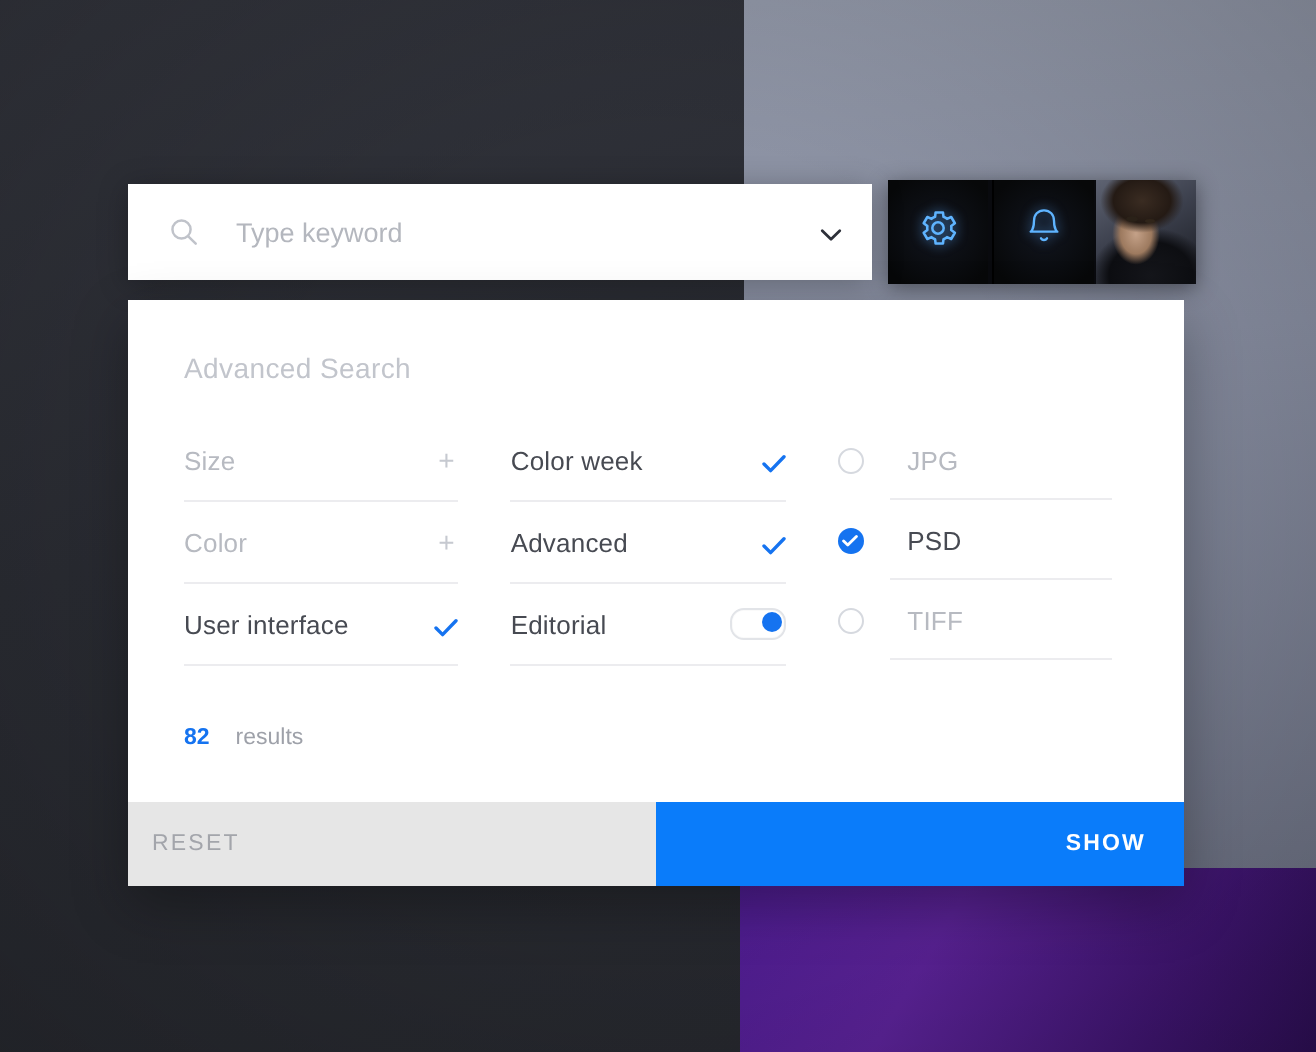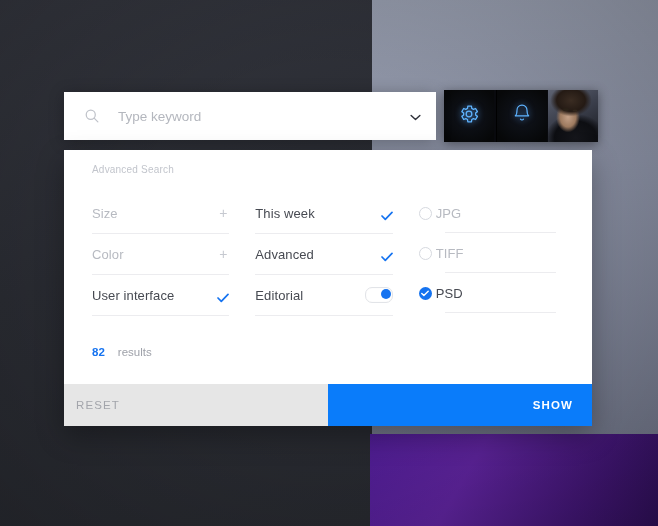--- a/index.html
+++ b/index.html
@@ -132,24 +132,24 @@
 
   
   .panel {
     position: absolute;
     left: 64px; top: 150px;
     width: 528px;
     background: #ffffff;
     box-shadow: 0 10px 26px rgba(0,0,0,0.30);
   }
   .panel-title {
-    font-size: 10px;
+    font-size: 14px;
     color: #c2c5cc;
     letter-spacing: 0.2px;
-    padding: 14px 0 0 28px;
+    padding: 26px 0 0 28px;
   }
 
   .columns {
     display: flex;
     padding: 18px 36px 0 28px;
     gap: 26px;
   }
   .col { width: 163px; }
 
   .frow {
@@ -217,21 +217,21 @@
     background: #fff;
   }
   .radio.sel {
     border: none;
     background: #1573f0;
     display: flex;
     align-items: center;
     justify-content: center;
   }
   .rlabel {
-    margin-left: 4px;
+    margin-left: 22px;
     font-size: 13px;
     color: #b7bac1;
     letter-spacing: 0.1px;
   }
   .rrow.sel .rlabel { color: #474a52; }
 
   .results {
     padding: 30px 0 26px 28px;
     font-size: 11.5px;
   }
@@ -340,21 +340,21 @@
           <span class="check">
             <svg width="12" height="10" viewBox="0 0 12 10" fill="none" stroke="#1573f0" stroke-width="1.7" stroke-linecap="round" stroke-linejoin="round">
               <polyline points="1,5 4.3,8.3 11,1.4"></polyline>
             </svg>
           </span>
         </div>
       </div>
 
       <div class="col">
         <div class="frow dark">
-          <span class="flabel">This week</span>
+          <span class="flabel">Color week</span>
           <span class="check">
             <svg width="12" height="10" viewBox="0 0 12 10" fill="none" stroke="#1573f0" stroke-width="1.7" stroke-linecap="round" stroke-linejoin="round">
               <polyline points="1,5 4.3,8.3 11,1.4"></polyline>
             </svg>
           </span>
         </div>
         <div class="frow dark">
           <span class="flabel">Advanced</span>
           <span class="check">
             <svg width="12" height="10" viewBox="0 0 12 10" fill="none" stroke="#1573f0" stroke-width="1.7" stroke-linecap="round" stroke-linejoin="round">
@@ -367,36 +367,36 @@
           <span class="toggle">
             <span class="knob"></span>
           </span>
         </div>
       </div>
 
       <div class="col">
         <div class="rrow">
           <span class="radio"></span>
           <span class="rlabel">JPG</span>
-          <span class="rline"></span>
-        </div>
-        <div class="rrow">
-          <span class="radio"></span>
-          <span class="rlabel">TIFF</span>
           <span class="rline"></span>
         </div>
         <div class="rrow sel">
           <span class="radio sel">
             <svg width="8" height="7" viewBox="0 0 10 8" fill="none" stroke="#ffffff" stroke-width="1.8" stroke-linecap="round" stroke-linejoin="round">
               <polyline points="1,4 3.6,6.5 9,1.2"></polyline>
             </svg>
           </span>
           <span class="rlabel">PSD</span>
           <span class="rline"></span>
         </div>
+        <div class="rrow">
+          <span class="radio"></span>
+          <span class="rlabel">TIFF</span>
+          <span class="rline"></span>
+        </div>
       </div>
 
     </div>
 
     <div class="results">
       <span class="rnum">82</span><span class="rtxt">results</span>
     </div>
 
     <div class="footer">
       <button class="btn-reset">RESET</button>

